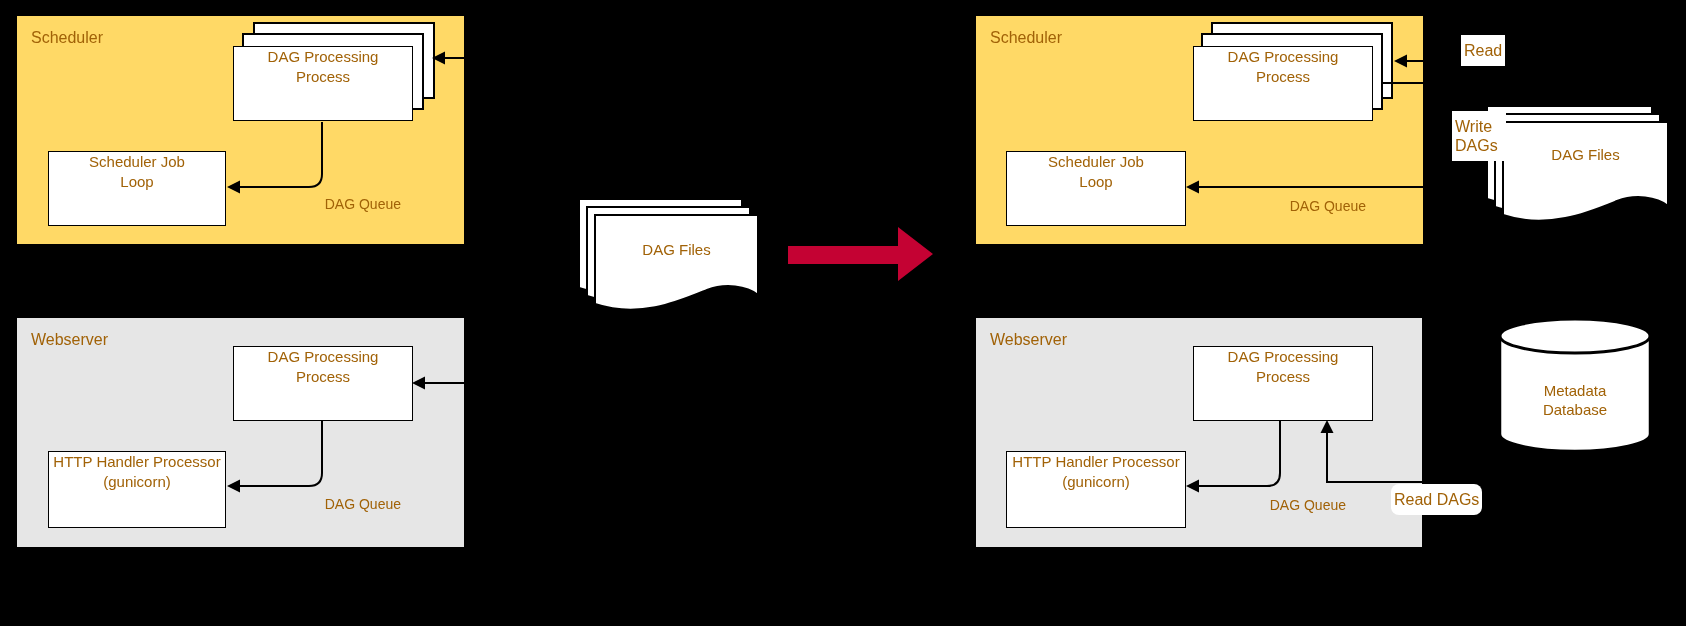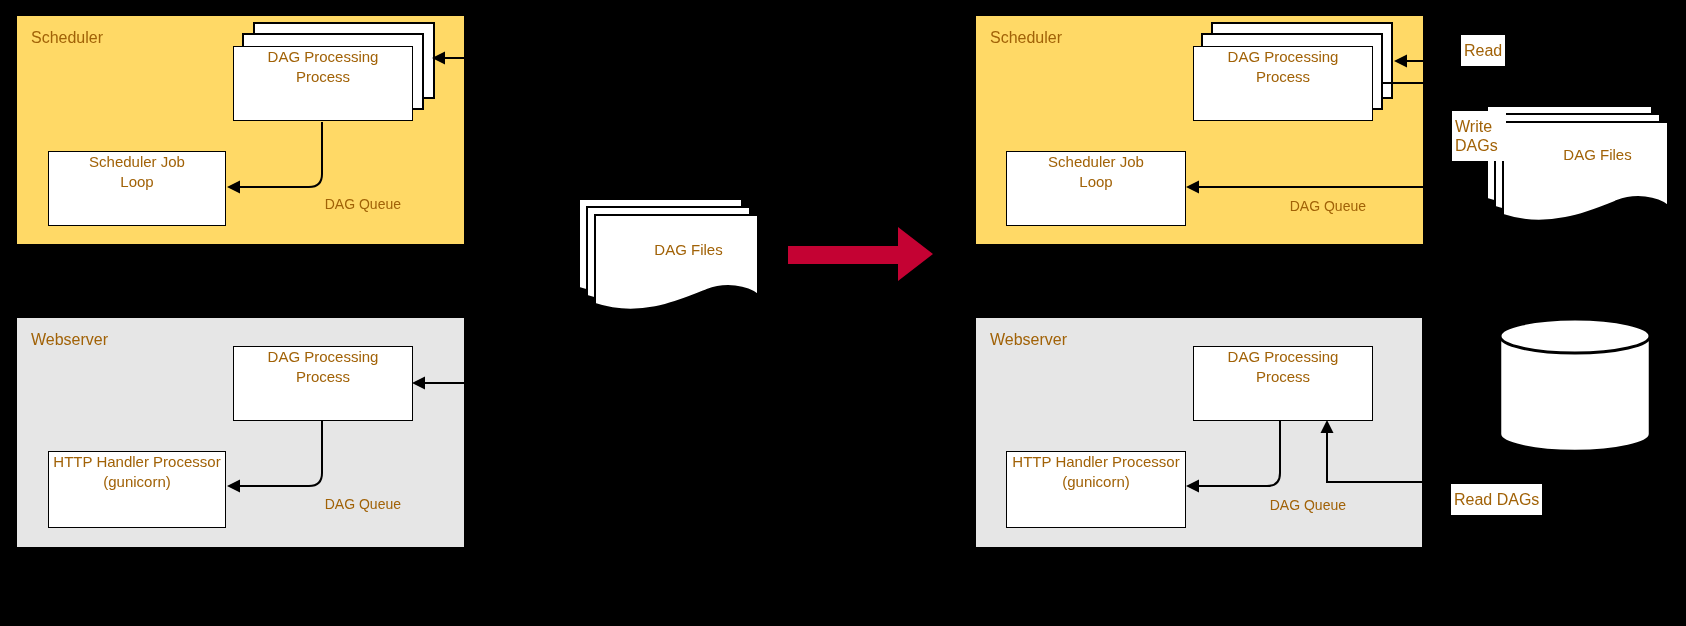--- a/index.html
+++ b/index.html
@@ -21,21 +21,21 @@
   .wbox span{display:block;}
   .queue-label{
     position:absolute;font-size:14px;text-align:right;width:120px;z-index:3;
     white-space:nowrap;
   }
   .float-label{
     position:absolute;background:#fff;font-size:16px;line-height:1.2;
     padding:6px 3px;z-index:3;
   }
   .shape-label{
-    position:absolute;font-size:15px;line-height:1.25;text-align:center;z-index:3;margin-left:12px;
+    position:absolute;font-size:15px;line-height:1.25;text-align:center;z-index:3;
   }
   #overlay{position:absolute;left:0;top:0;z-index:2;pointer-events:none;}
   .conn{stroke:var(--line,#000);stroke-width:2;fill:none;}
   .arrowhead{fill:var(--line,#000);stroke:none;}
   .doc{fill:#fff;stroke:var(--line,#000);stroke-width:2;}
   .cyl{fill:#fff;stroke:var(--line,#000);stroke-width:2.5;}
   .cyl-top{fill:#fff;stroke:var(--line,#000);stroke-width:3;}
   .red-arrow{fill:var(--transition-arrow,#C40233);stroke:none;}
 </style>
 </head>
@@ -155,20 +155,21 @@
       <polygon class="arrowhead" points="1327,420 1320.5,433 1333.5,433"></polygon>
     </g>
 
     <polygon class="red-arrow" points="788,246 898,246 898,227 933,254 898,281 898,264 788,264"></polygon>
   </svg>
 
   <div class="shape-label" style="left:595px;top:241px;width:163px;">DAG Files</div>
 
   <div class="shape-label" style="left:1503px;top:146px;width:165px;">DAG Files</div>
 
+  <div class="shape-label" style="left:1515px;top:382px;width:120px;">Metadata Database</div>
 
   <div class="float-label" style="left:1461px;top:35px;">Read</div>
 
   <div class="float-label" style="left:1429px;top:111px;width:48px;margin-left:23px;">Write DAGs</div>
 
-  <div class="float-label" style="left:1451px;top:484px;">Read DAGs</div>
+  <div class="float-label" style="left:1391px;top:484px;border-radius:8px;">Read DAGs</div>
 
 </div>
 
 </body></html>

